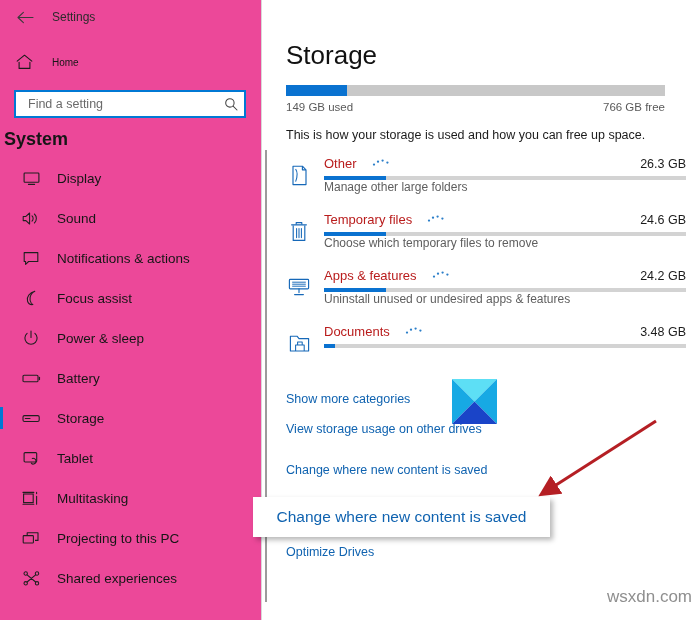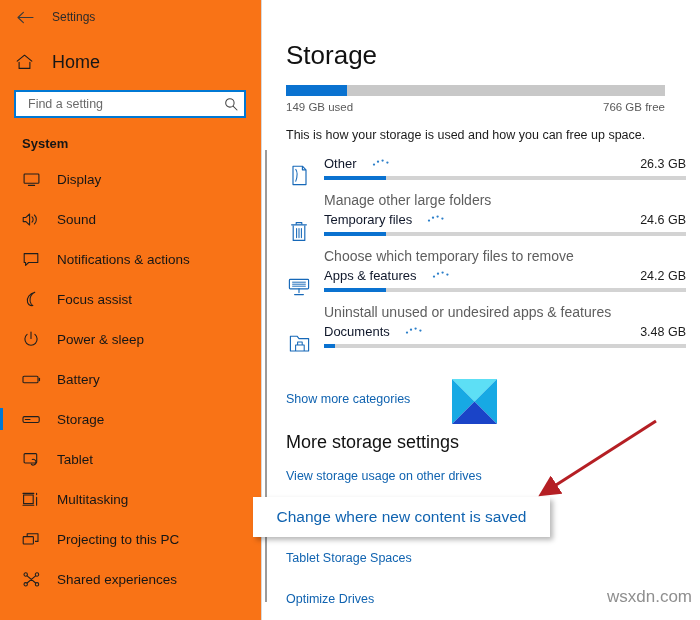--- a/index.html
+++ b/index.html
@@ -17,21 +17,21 @@
   .app {
     position: absolute;
     inset: 0;
     display: flex;
   }
 
   
   .sidebar {
     width: 262px;
     height: 620px;
-    background: #f97316;
+    background: #ec4899;
     position: relative;
     flex: none;
   }
   .titlebar {
     height: 34px;
     display: flex;
     align-items: center;
     padding-left: 12px;
     gap: 14px;
   }
@@ -58,21 +58,21 @@
     margin-top: 10px;
   }
   .home-row .glyph {
     width: 20px;
     display: flex;
     align-items: center;
     justify-content: center;
     color: #1b1b1b;
   }
   .home-row .label {
-    font-size: 18px;
+    font-size: 10px;
     color: #161616;
   }
 
   .search-wrap {
     margin: 10px 16px 0 14px;
     height: 28px;
     background: #ffffff;
     border: 2px solid #0078d4;
     display: flex;
     align-items: center;
@@ -85,25 +85,25 @@
     flex: 1;
     font-family: "Liberation Sans", sans-serif;
     font-size: 12.5px;
     color: #1b1b1b;
     background: transparent;
   }
   .search-input::placeholder { color: #6a6a6a; }
   .search-icon { color: #444; display: flex; align-items: center; }
 
   .group-title {
-    font-size: 13px;
+    font-size: 18px;
     font-weight: bold;
     color: #161616;
-    padding-left: 22px;
-    margin-top: 18px;
+    padding-left: 4px;
+    margin-top: 11px;
   }
 
   .nav {
     margin-top: 8px;
   }
   .nav-item {
     height: 40px;
     display: flex;
     align-items: center;
     gap: 16px;
@@ -213,21 +213,21 @@
     min-width: 0;
     padding-right: 14px;
   }
   .cat-top {
     display: flex;
     align-items: baseline;
     position: relative;
   }
   .cat-name {
     font-size: 13px;
-    color: #0f172a;
+    color: #b91c1c;
   }
   .spinner {
     display: inline-flex;
     margin-left: 14px;
     color: #2c7fc9;
   }
   .cat-size {
     margin-left: auto;
     font-size: 12.5px;
     color: #1b1b1b;
@@ -235,22 +235,22 @@
   .cat-bar {
     margin-top: 5px;
     height: 4px;
     background: #d3d3d3;
   }
   .cat-bar .fill {
     height: 100%;
     background: #0a72d0;
   }
   .cat-sub {
-    margin-top: 12px;
-    font-size: 14px;
+    margin-top: 0;
+    font-size: 12px;
     color: #5e5e5e;
   }
 
   .link {
     display: block;
     font-size: 12.5px;
     color: #1063b0;
     text-decoration: none;
   }
   .show-more { margin-top: 12px; }
@@ -607,21 +607,20 @@
           <div class="cat-bar">
             <div class="fill" style="width: 3%;"></div>
           </div>
         </div>
       </div>
 
     </div>
 
     <a class="link show-more" href="#">Show more categories</a>
 
-    <div class="section-title">More storage settings</div>
 
     <div class="link-list">
       <a class="link" href="#">View storage usage on other drives</a>
       <a class="link" href="#">Change where new content is saved</a>
       <a class="link" href="#">Tablet Storage Spaces</a>
       <a class="link" href="#">Optimize Drives</a>
 
     </div>
 
   </div>

